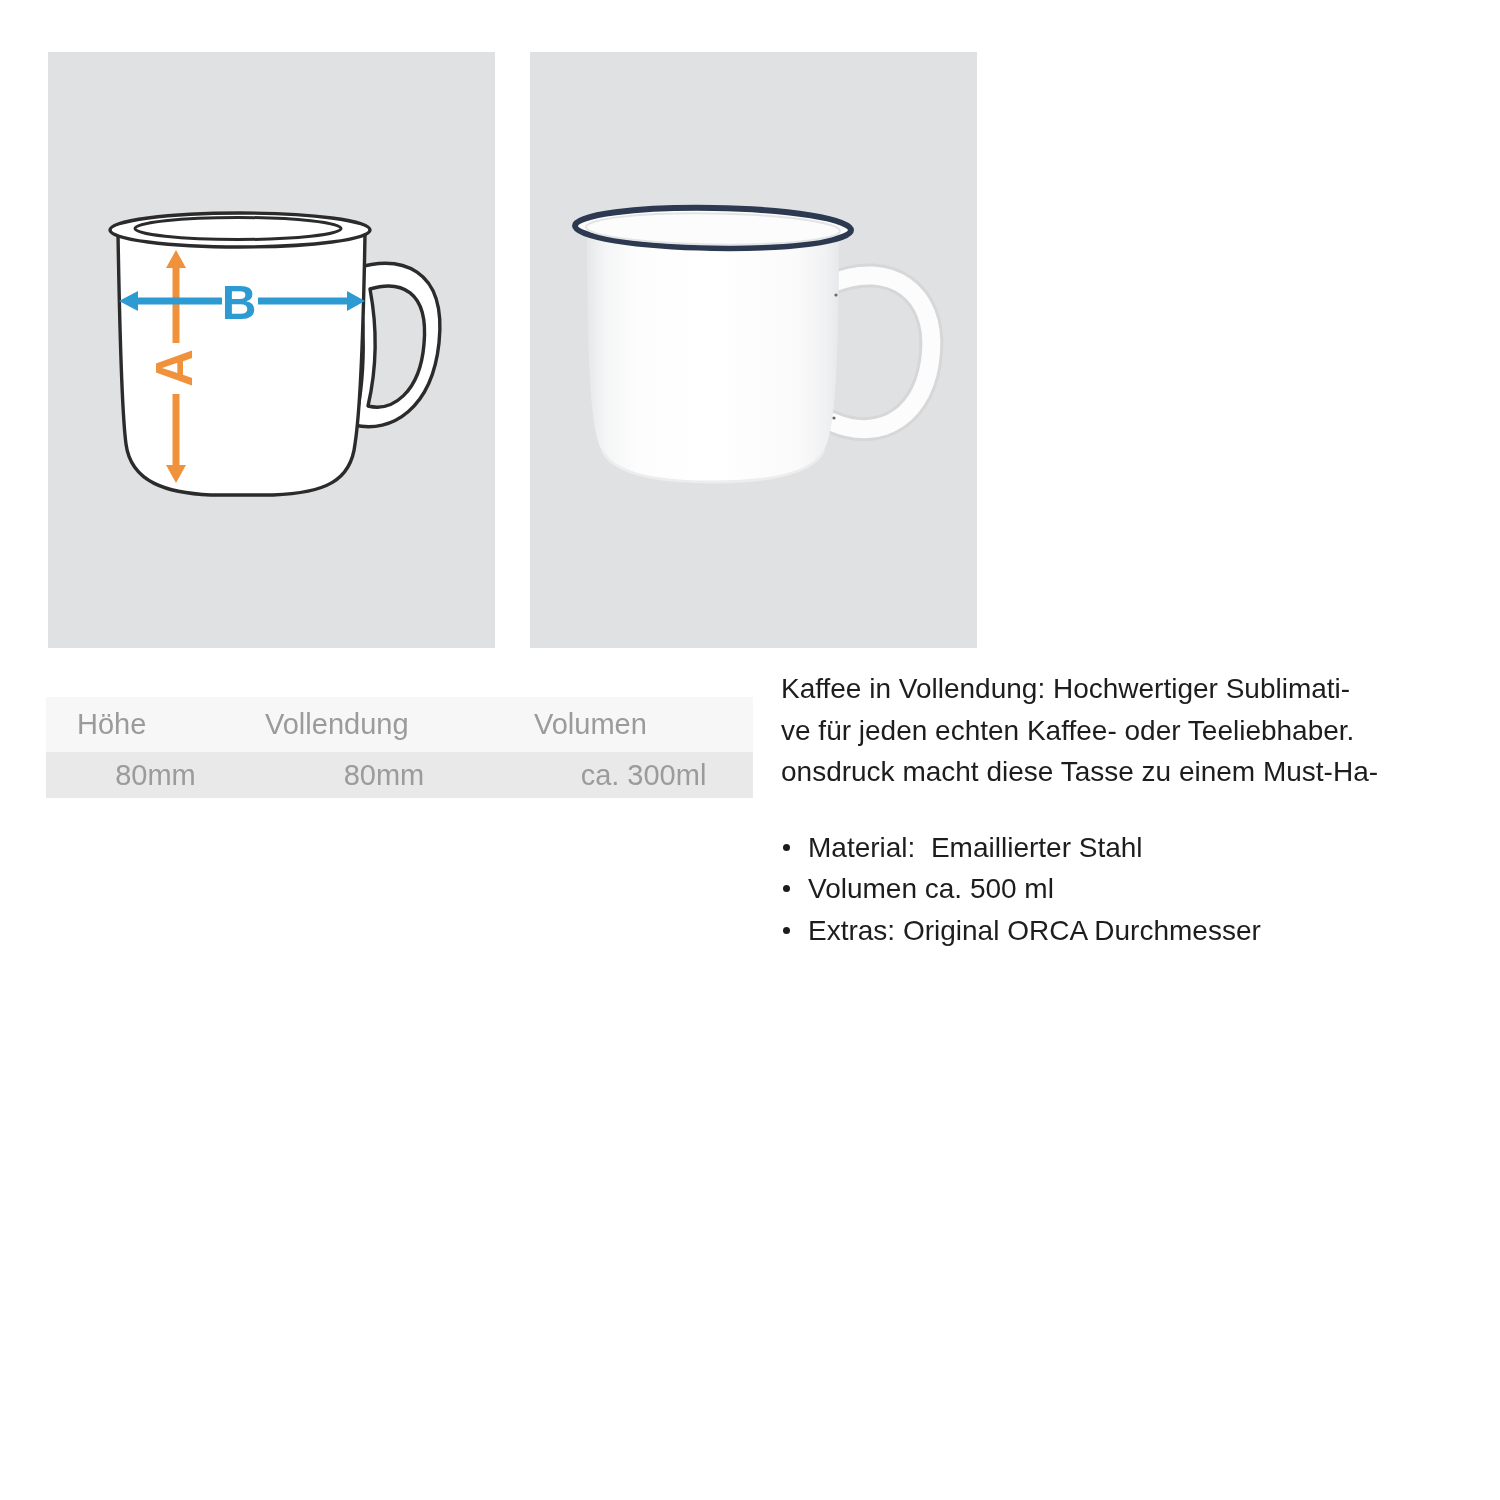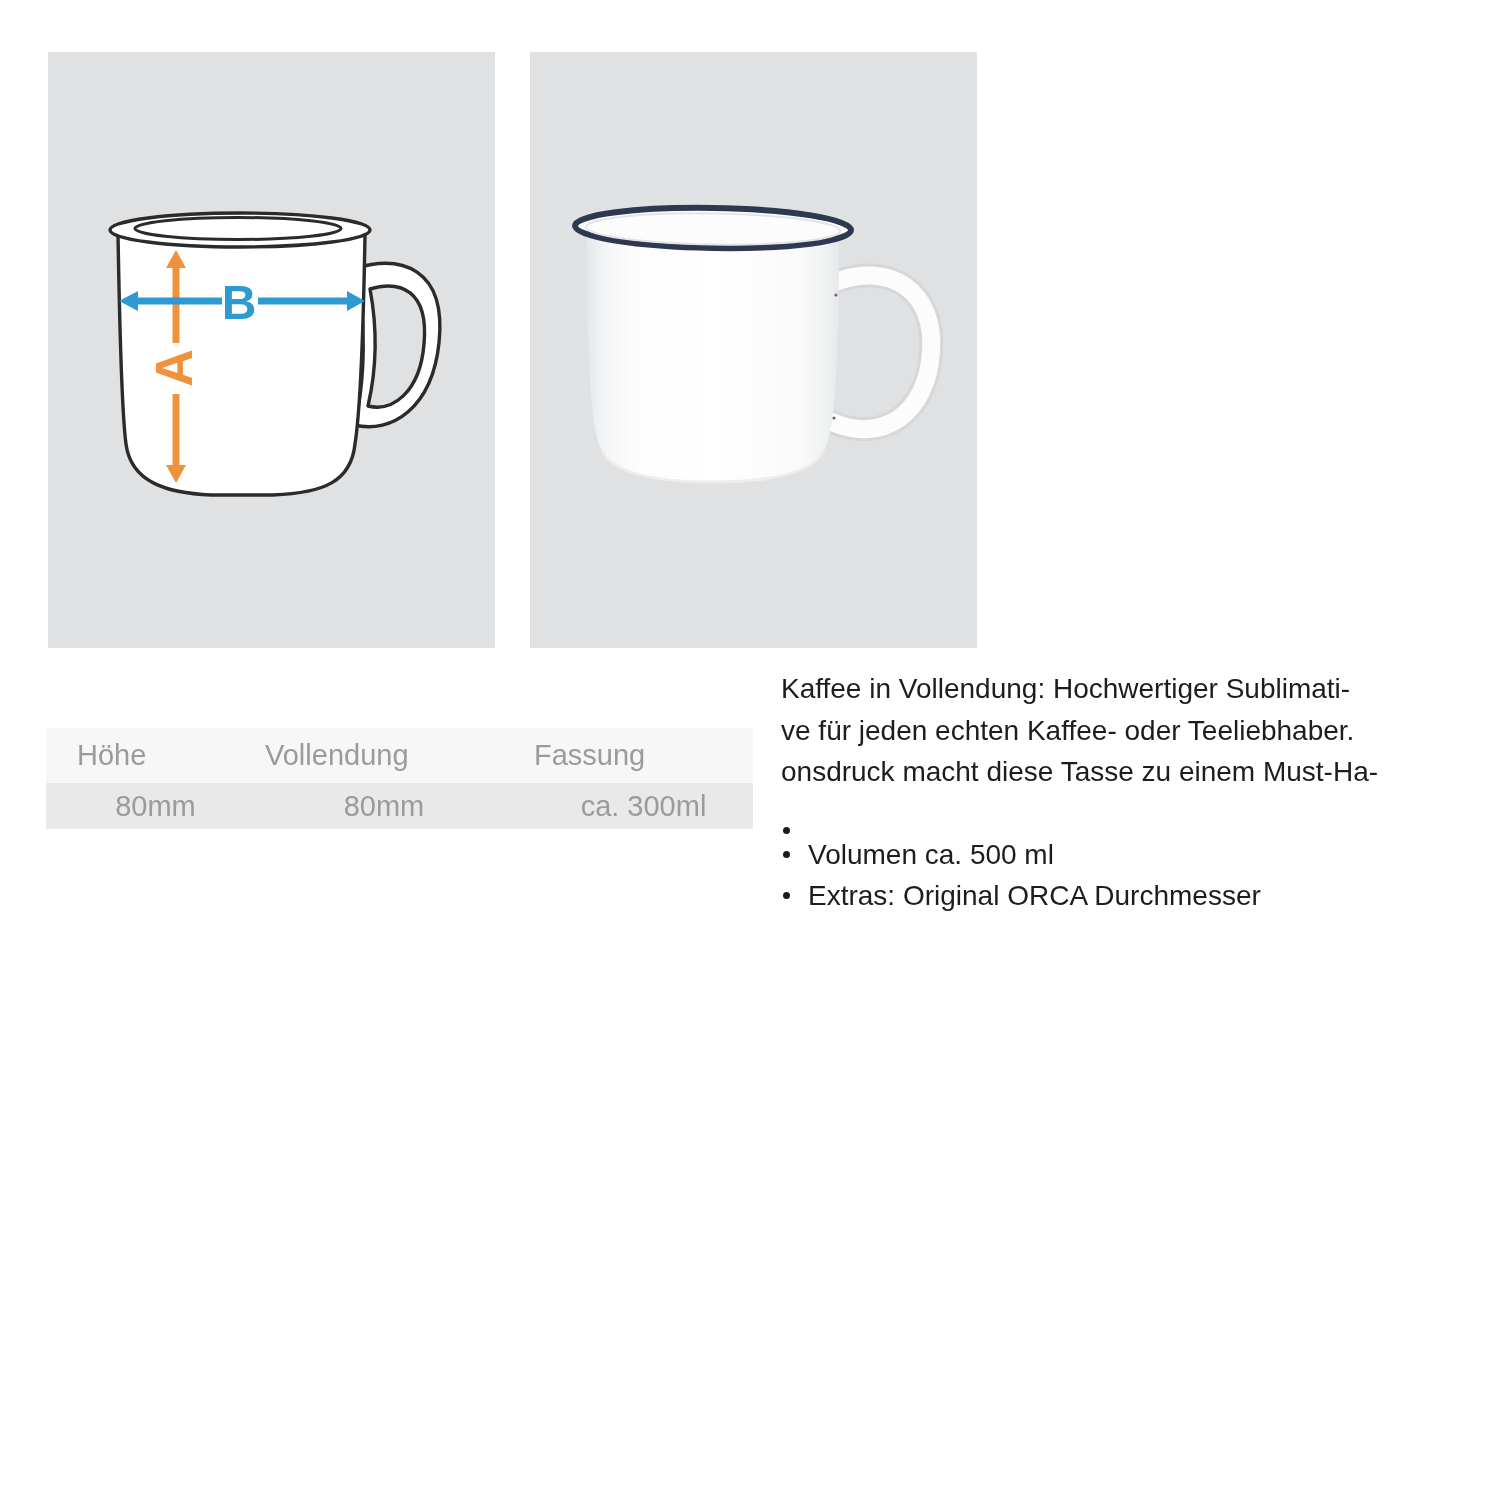--- a/index.html
+++ b/index.html
@@ -8,21 +8,21 @@
     font-family:"Liberation Sans", sans-serif; overflow:hidden;
   }
 
   
   .panel { position:absolute; top:52px; width:447px; height:596px; background:#e0e1e3; }
   .panel-diagram { left:48px; }
   .panel-photo   { left:530px; }
   .panel svg { display:block; width:447px; height:596px; }
 
   
-  .size-table { position:absolute; left:46px; top:728px; width:707px; font-size:29px; color:#9b9b9b; }
+  .size-table { position:absolute; left:46px; top:697px; width:707px; font-size:29px; color:#9b9b9b; }
   .size-row { display:grid; grid-template-columns:188px 269px 250px; align-items:center; }
   .size-row.head { height:55px; background:#f7f7f7; }
   .size-row.vals { height:46px; background:#e9e9e9;text-align:center; }
   .size-cell { padding-left:31px; white-space:nowrap; }
 
   
   .descr { position:absolute; left:781px; top:668px; width:700px; color:#1d1d1d; font-size:28px; }
   .descr .line { line-height:41.5px; white-space:nowrap; }
   .spec-list { list-style:none; margin:34px 0 0 0; padding:0; }
   .spec-list li { display:flex; align-items:center; line-height:41.5px; padding-left:2px; }
@@ -97,38 +97,39 @@
         <ellipse cx="183" cy="176" rx="138" ry="20" fill="url(#rimInner)" stroke="#2c3950" stroke-width="6"></ellipse>
         <ellipse cx="183" cy="177" rx="127" ry="15.5" fill="#fcfcfd" stroke="#e3e4e6" stroke-width="2"></ellipse>
       </g>
     </svg>
   </div>
 
   <div class="size-table">
     <div class="size-row head">
       <div class="size-cell">Höhe</div>
       <div class="size-cell">Vollendung</div>
-      <div class="size-cell">Fassung</div>
+      <div class="size-cell">Volumen</div>
     </div>
     <div class="size-row vals">
       <div class="size-cell">80mm</div>
       <div class="size-cell">80mm</div>
       <div class="size-cell">ca. 300ml</div>
     </div>
   </div>
 
   <div class="descr">
     <div>
       <div class="line">Kaffee in Vollendung: Hochwertiger Sublimati-</div>
       <div class="line">ve für jeden echten Kaffee- oder Teeliebhaber.</div>
       <div class="line">onsdruck macht diese Tasse zu einem Must-Ha-</div>
     </div>
     <ul class="spec-list">
       <li>
         <span class="bullet-dot"></span>
+        <span class="spec-text">Material:&nbsp; Emaillierter Stahl</span>
       </li>
       <li>
         <span class="bullet-dot"></span>
         <span class="spec-text">Volumen ca. 500 ml</span>
       </li>
       <li>
         <span class="bullet-dot"></span>
         <span class="spec-text">Extras: Original ORCA Durchmesser</span>
       </li>
     </ul>

